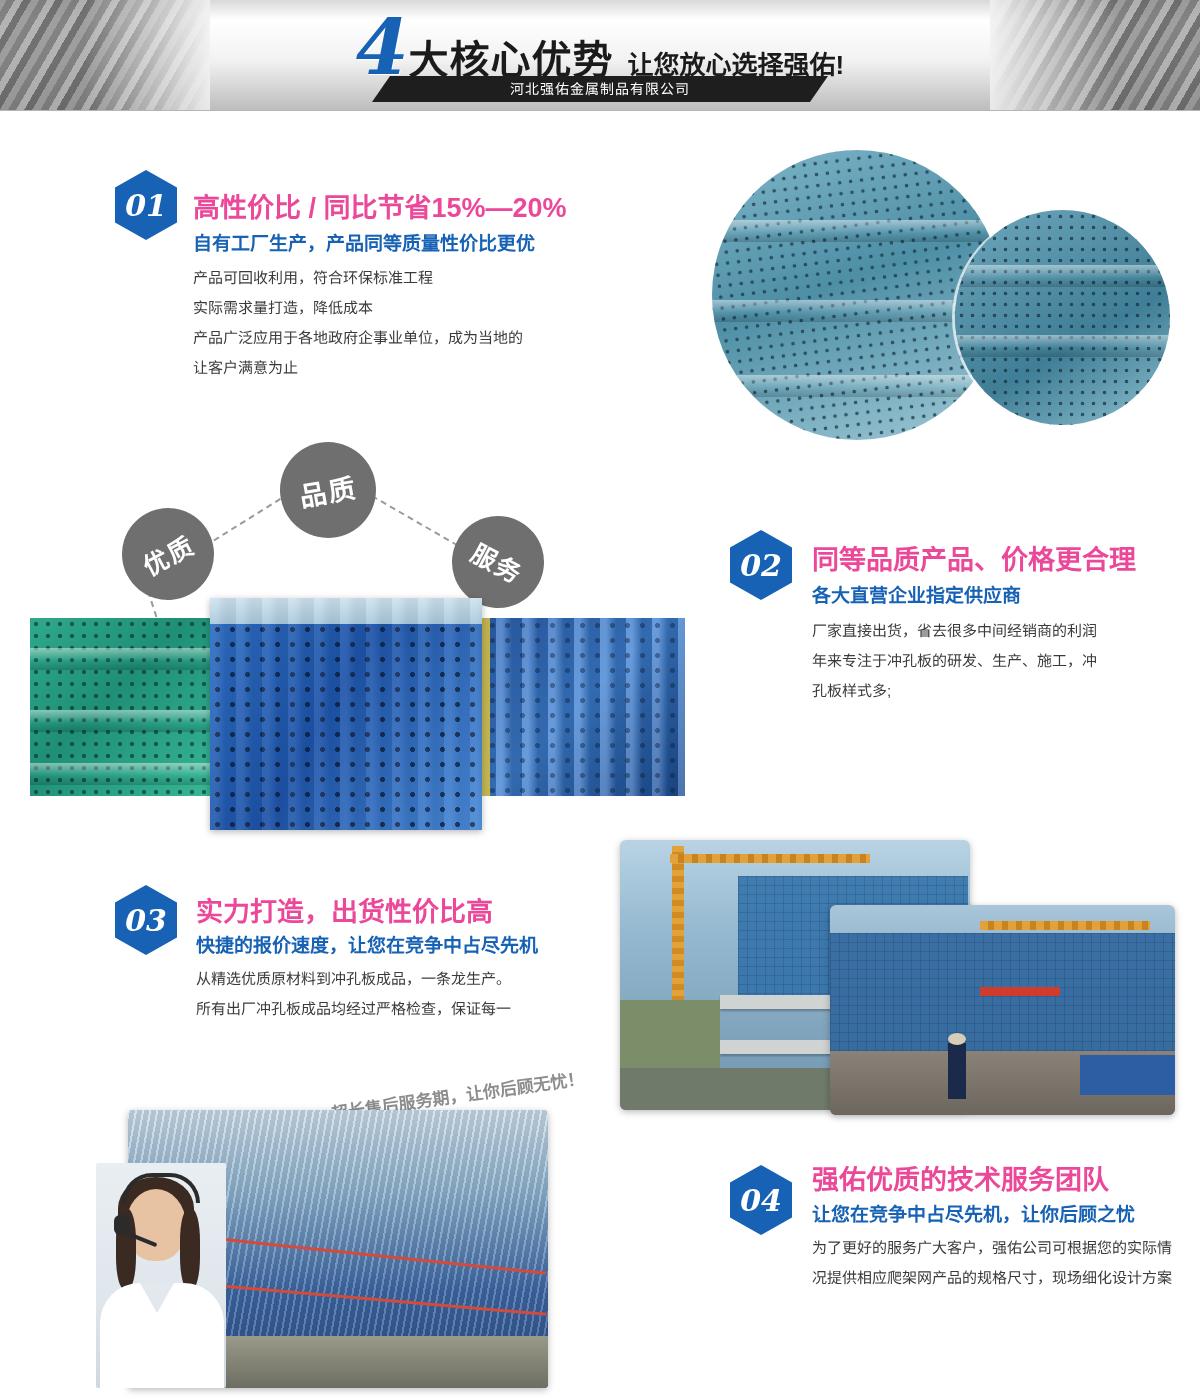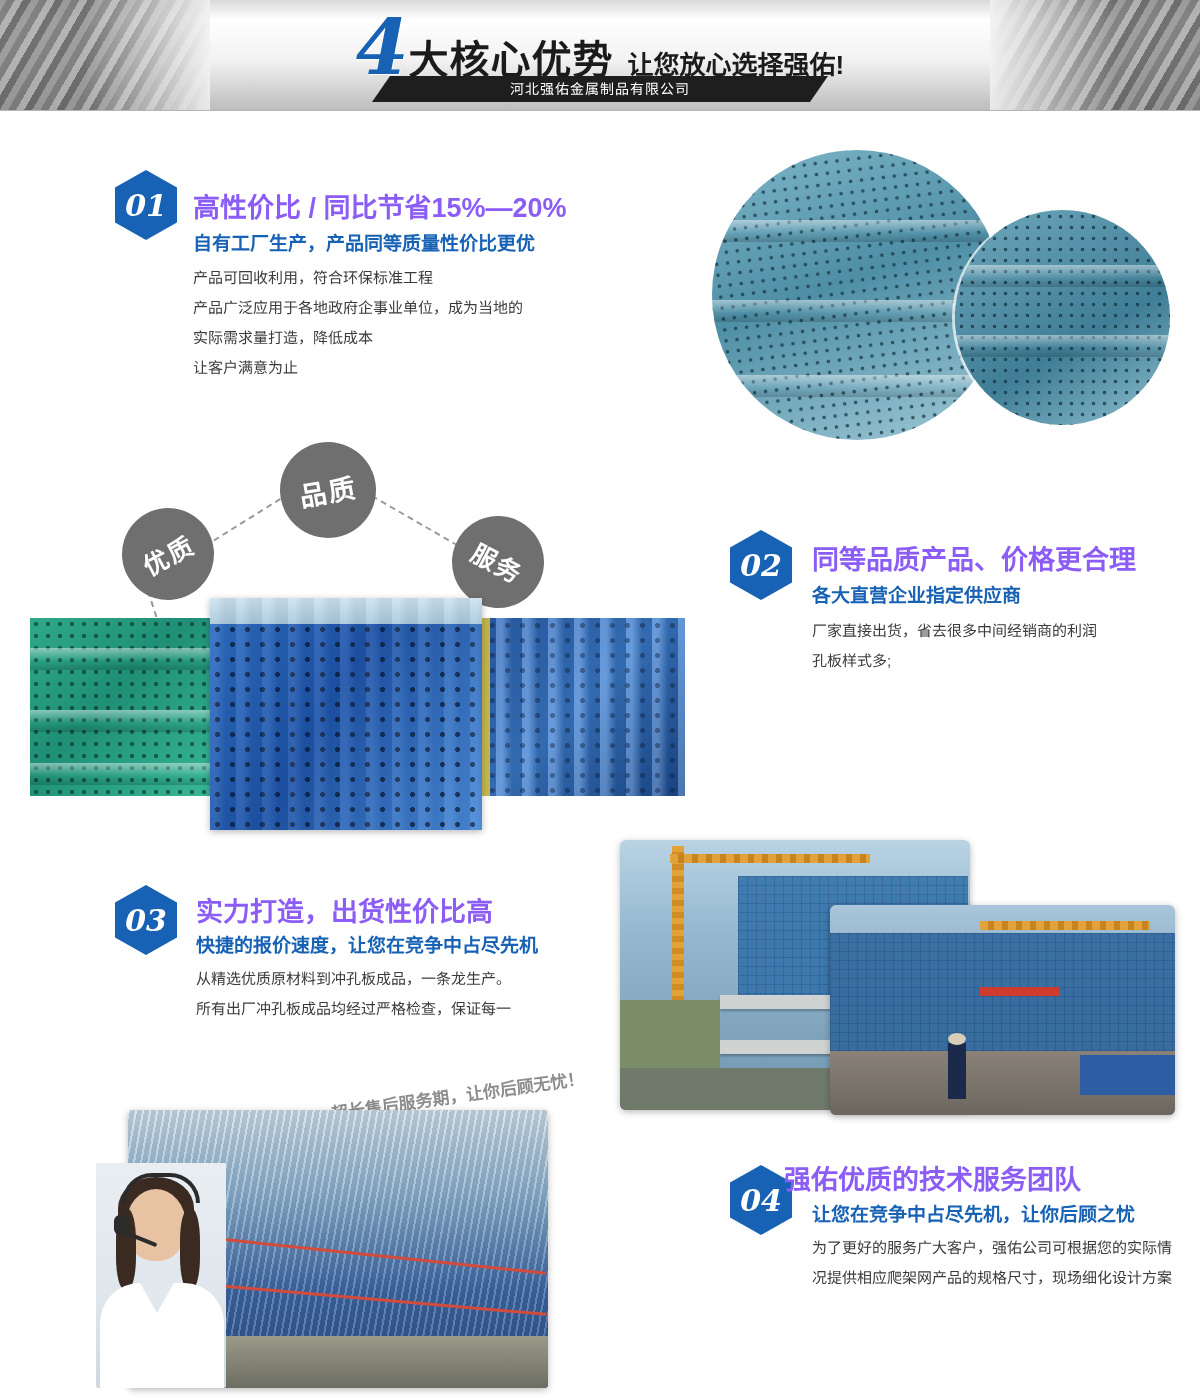--- a/index.html
+++ b/index.html
@@ -128,21 +128,21 @@
     font-style: italic;
     display: flex;
     align-items: center;
     justify-content: center;
     font-family: "DejaVu Serif", "Liberation Serif", serif;
   }
   .sec-title {
     position: absolute;
     font-size: 27px;
     font-weight: bold;
-    color: #8b5cf6;
+    color: #ec4899;
     letter-spacing: 0px;
     white-space: nowrap;
   }
   .sec-sub {
     position: absolute;
     font-size: 19px;
     font-weight: bold;
     color: #1762b4;
     white-space: nowrap;
   }
@@ -375,22 +375,22 @@
     </div>
     <div class="company-bar">河北强佑金属制品有限公司</div>
   </div>
 </div>
 
 <div class="badge" style="left:115px; top:170px;">01</div>
 <div class="sec-title" style="left:193px; top:186px;">高性价比 / 同比节省15%—20%</div>
 <div class="sec-sub" style="left:193px; top:228px;">自有工厂生产，产品同等质量性价比更优</div>
 <div class="sec-body" style="left:193px; top:263px; width:420px;">
   <div>产品可回收利用，符合环保标准工程</div>
+  <div>实际需求量打造，降低成本</div>
   <div>产品广泛应用于各地政府企事业单位，成为当地的</div>
-  <div>实际需求量打造，降低成本</div>
   <div>让客户满意为止</div>
 </div>
 
 <div class="circle-a">
   <div class="perf rot"></div>
   <div class="plank" style="top:70px;"></div>
   <div class="plank" style="top:150px;"></div>
   <div class="plank" style="top:225px;"></div>
 </div>
 <div class="circle-b">
@@ -423,20 +423,21 @@
   <div class="wave"></div>
   <div class="perf-dark" style="opacity:.55;"></div>
   <div style="position:absolute; left:0; top:0; width:20px; height:100%; background:#e8c93a; opacity:.8;"></div>
 </div>
 
 <div class="badge" style="left:730px; top:530px;">02</div>
 <div class="sec-title" style="left:812px; top:538px;">同等品质产品、价格更合理</div>
 <div class="sec-sub" style="left:812px; top:580px;">各大直营企业指定供应商</div>
 <div class="sec-body" style="left:812px; top:616px; width:360px;">
   <div>厂家直接出货，省去很多中间经销商的利润</div>
+  <div>年来专注于冲孔板的研发、生产、施工，冲</div>
   <div>孔板样式多;</div>
 </div>
 
 <div class="badge" style="left:115px; top:885px;">03</div>
 <div class="sec-title" style="left:196px; top:890px;">实力打造，出货性价比高</div>
 <div class="sec-sub" style="left:196px; top:930px;">快捷的报价速度，让您在竞争中占尽先机</div>
 <div class="sec-body" style="left:196px; top:964px; width:400px;">
   <div>从精选优质原材料到冲孔板成品，一条龙生产。</div>
   <div>所有出厂冲孔板成品均经过严格检查，保证每一</div>
 </div>
@@ -475,18 +476,18 @@
   <div class="op-hair-side"></div>
   <div class="op-hair-side2"></div>
   <div class="op-headset-band"></div>
   <div class="op-ear"></div>
   <div class="op-mic"></div>
   <div class="op-body"></div>
   <div class="op-collar"></div>
 </div>
 
 <div class="badge" style="left:730px; top:1165px;">04</div>
-<div class="sec-title" style="left:784px; top:1158px;">强佑优质的技术服务团队</div>
+<div class="sec-title" style="left:812px; top:1158px;">强佑优质的技术服务团队</div>
 <div class="sec-sub" style="left:812px; top:1199px;">让您在竞争中占尽先机，让你后顾之忧</div>
 <div class="sec-body" style="left:812px; top:1233px; width:375px;">
   <div>为了更好的服务广大客户，强佑公司可根据您的实际情</div>
   <div>况提供相应爬架网产品的规格尺寸，现场细化设计方案</div>
 </div>
 
 </body></html>

